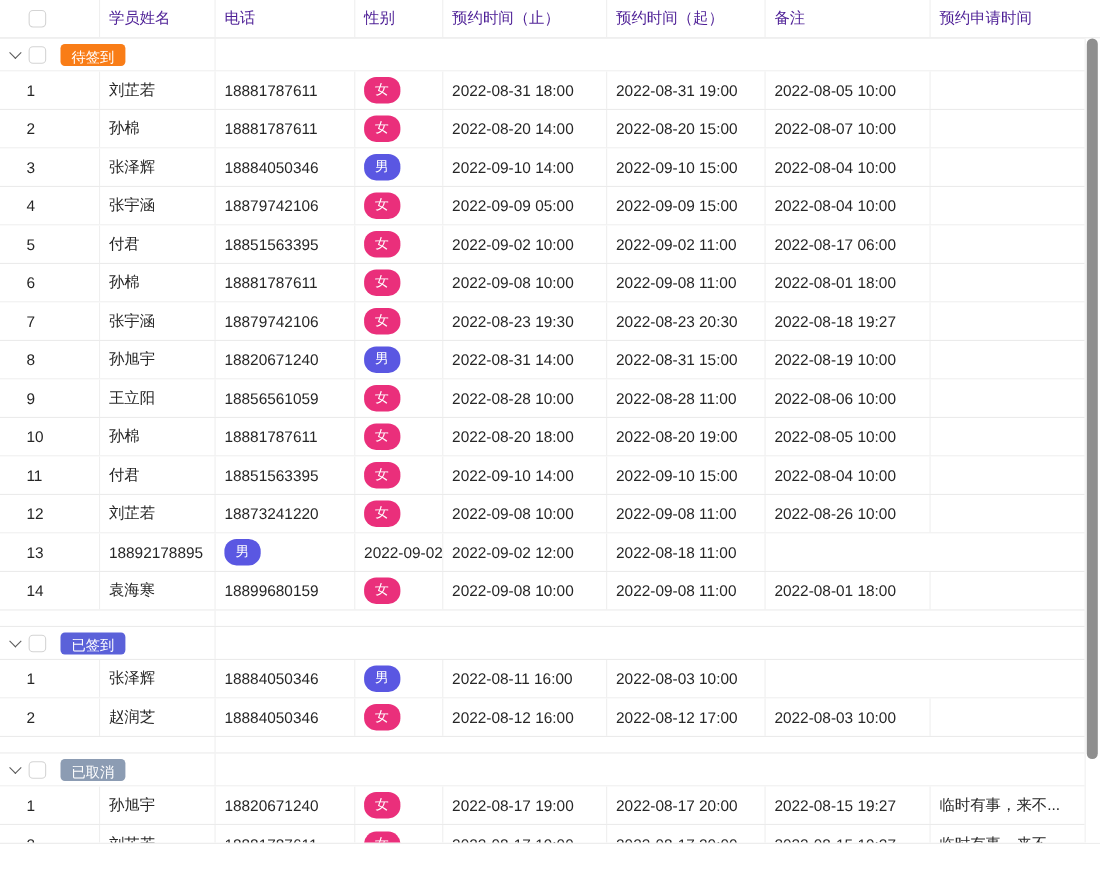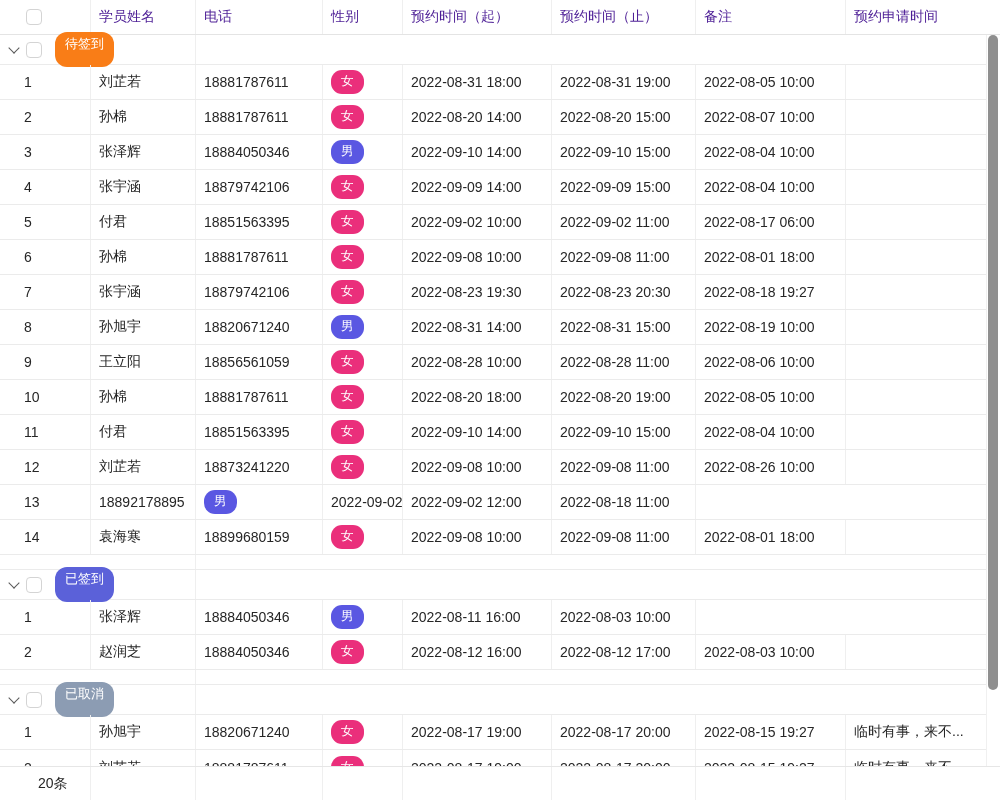--- a/index.html
+++ b/index.html
@@ -21,21 +21,21 @@
 
   .checkbox { width:16px; height:16px; border:1.5px solid #d4d4d4; border-radius:4px;
     background:#fff; flex:0 0 auto; }
 
   .group-row { height:30px; display:flex; align-items:center; border-bottom:1px solid #ebebeb; }
   .group-left { width:196px; height:100%; display:flex; align-items:center;
     border-right:1px solid #efefef; }
   .chevron { width:8px; height:8px; border-left:1.6px solid #595959; border-bottom:1.6px solid #595959;
     transform:rotate(-45deg); margin:-3px 8px 0 10px; flex:0 0 auto; cursor:pointer; }
   .group-check { margin-right:13px; }
-  .badge { color:#fff; font-size:13px; line-height:1; padding:5px 10px 17px; border-radius:12px;
+  .badge { color:#fff; font-size:13px; line-height:1; padding:5px 10px 2px; border-radius:4px;
     white-space:nowrap; }
 
   .spacer { height:15px; border-bottom:1px solid #ebebeb; display:flex; }
   .spacer-left { width:196px; height:100%; border-right:1px solid #efefef; }
 
   .data-row { height:35px; }
   .gender-badge { color:#fff; font-size:12.5px; line-height:1; padding:5px 10px 6px;
     border-radius:11px; }
 
   .partial-wrap { height:17px; overflow:hidden; border-bottom:1px solid #e6e6e6; }
@@ -55,22 +55,22 @@
 
 <div class="tbl">
 
   <div class="row header-row">
     <div class="cell hdr-check-cell">
       <span class="checkbox"></span>
     </div>
     <div class="cell">学员姓名</div>
     <div class="cell">电话</div>
     <div class="cell">性别</div>
+    <div class="cell">预约时间（止）</div>
     <div class="cell">预约时间（起）</div>
-    <div class="cell">预约时间（止）</div>
     <div class="cell">备注</div>
     <div class="cell">预约申请时间</div>
   </div>
 
   <div id="table-body">
       <div class="group-row">
         <div class="group-left">
           <span class="chevron"></span>
           <span class="checkbox group-check"></span>
           <span class="badge" style="background: rgb(249, 125, 23);">待签到</span>
@@ -112,21 +112,21 @@
         <div class="cell">2022-08-04 10:00</div>
         <div class="cell"></div>
       </div>
       <div class="row data-row">
         <div class="cell idx-cell">4</div>
         <div class="cell">张宇涵</div>
         <div class="cell">18879742106</div>
         <div class="cell">
           <span class="gender-badge" style="background: rgb(234, 47, 123);">女</span>
         </div>
-        <div class="cell">2022-09-09 14:00</div>
+        <div class="cell">2022-09-09 05:00</div>
         <div class="cell">2022-09-09 15:00</div>
         <div class="cell">2022-08-04 10:00</div>
         <div class="cell"></div>
       </div>
       <div class="row data-row">
         <div class="cell idx-cell">5</div>
         <div class="cell">付君</div>
         <div class="cell">18851563395</div>
         <div class="cell">
           <span class="gender-badge" style="background: rgb(234, 47, 123);">女</span>
@@ -307,27 +307,17 @@
             <span class="gender-badge" style="background: rgb(234, 47, 123);">女</span>
           </div>
           <div class="cell">2022-08-17 19:00</div>
           <div class="cell">2022-08-17 20:00</div>
           <div class="cell">2022-08-15 19:27</div>
           <div class="cell">临时有事，来不...</div>
         </div>
       </div>
     </div>
 
-  <div class="row footer-row">
-    <div class="cell footer-total">20条</div>
-    <div class="cell"></div>
-    <div class="cell"></div>
-    <div class="cell"></div>
-    <div class="cell"></div>
-    <div class="cell"></div>
-    <div class="cell"></div>
-    <div class="cell"></div>
-  </div>
 
   <div class="scroll-track">
     <div class="scroll-thumb"></div>
   </div>
 </div>
 
 </body></html>

